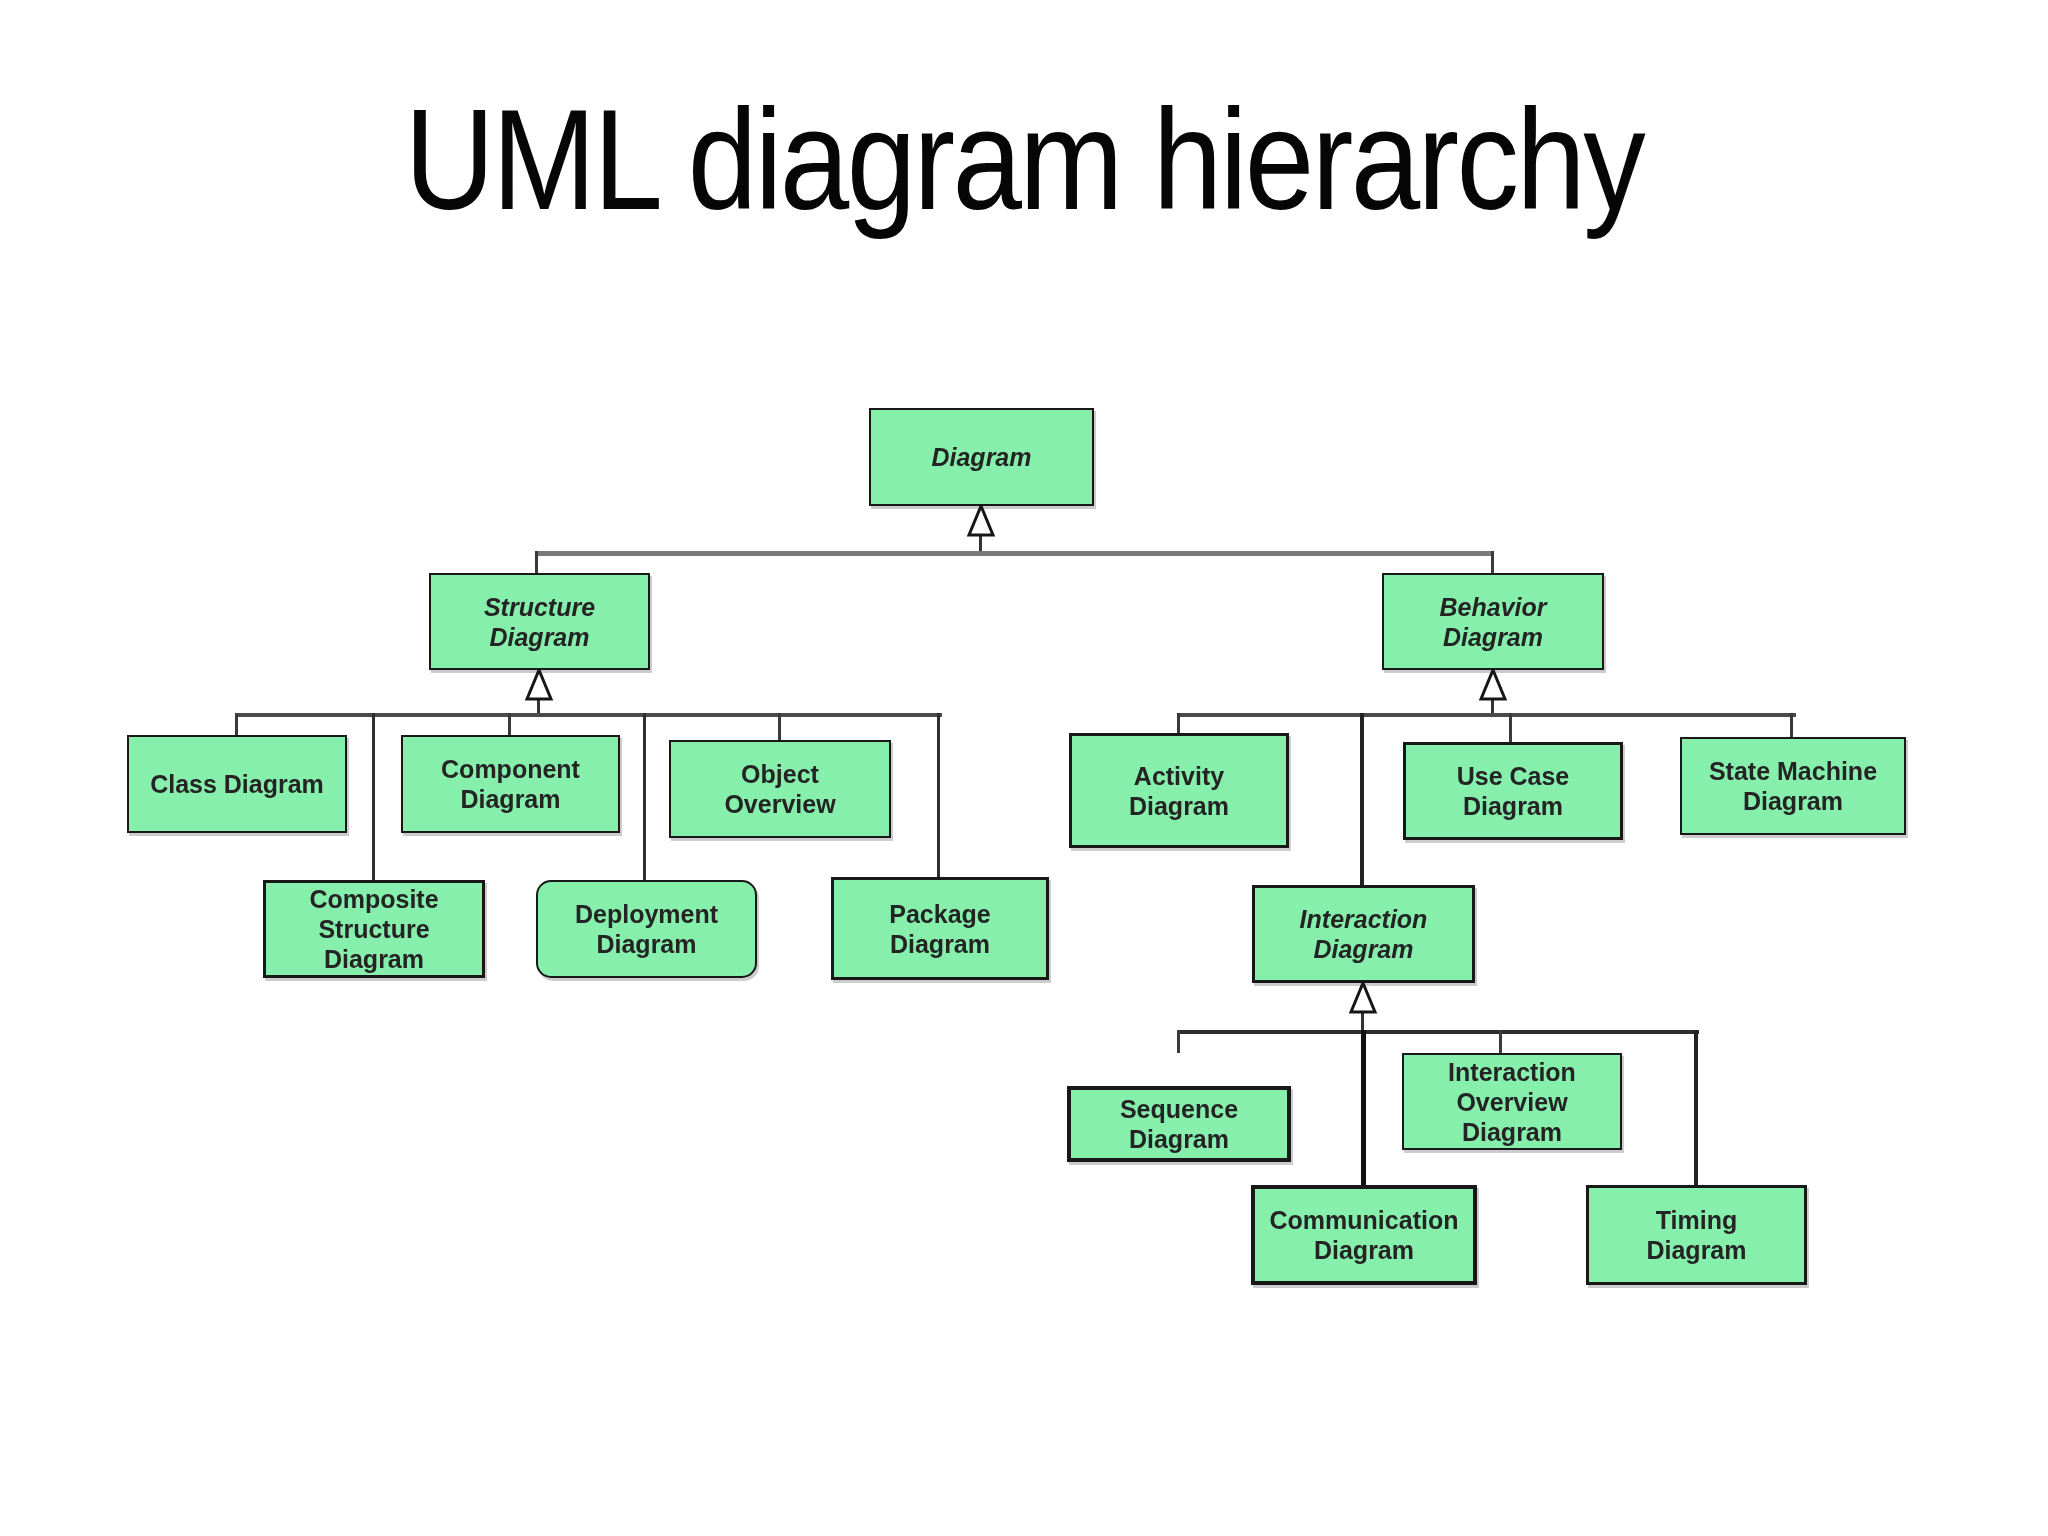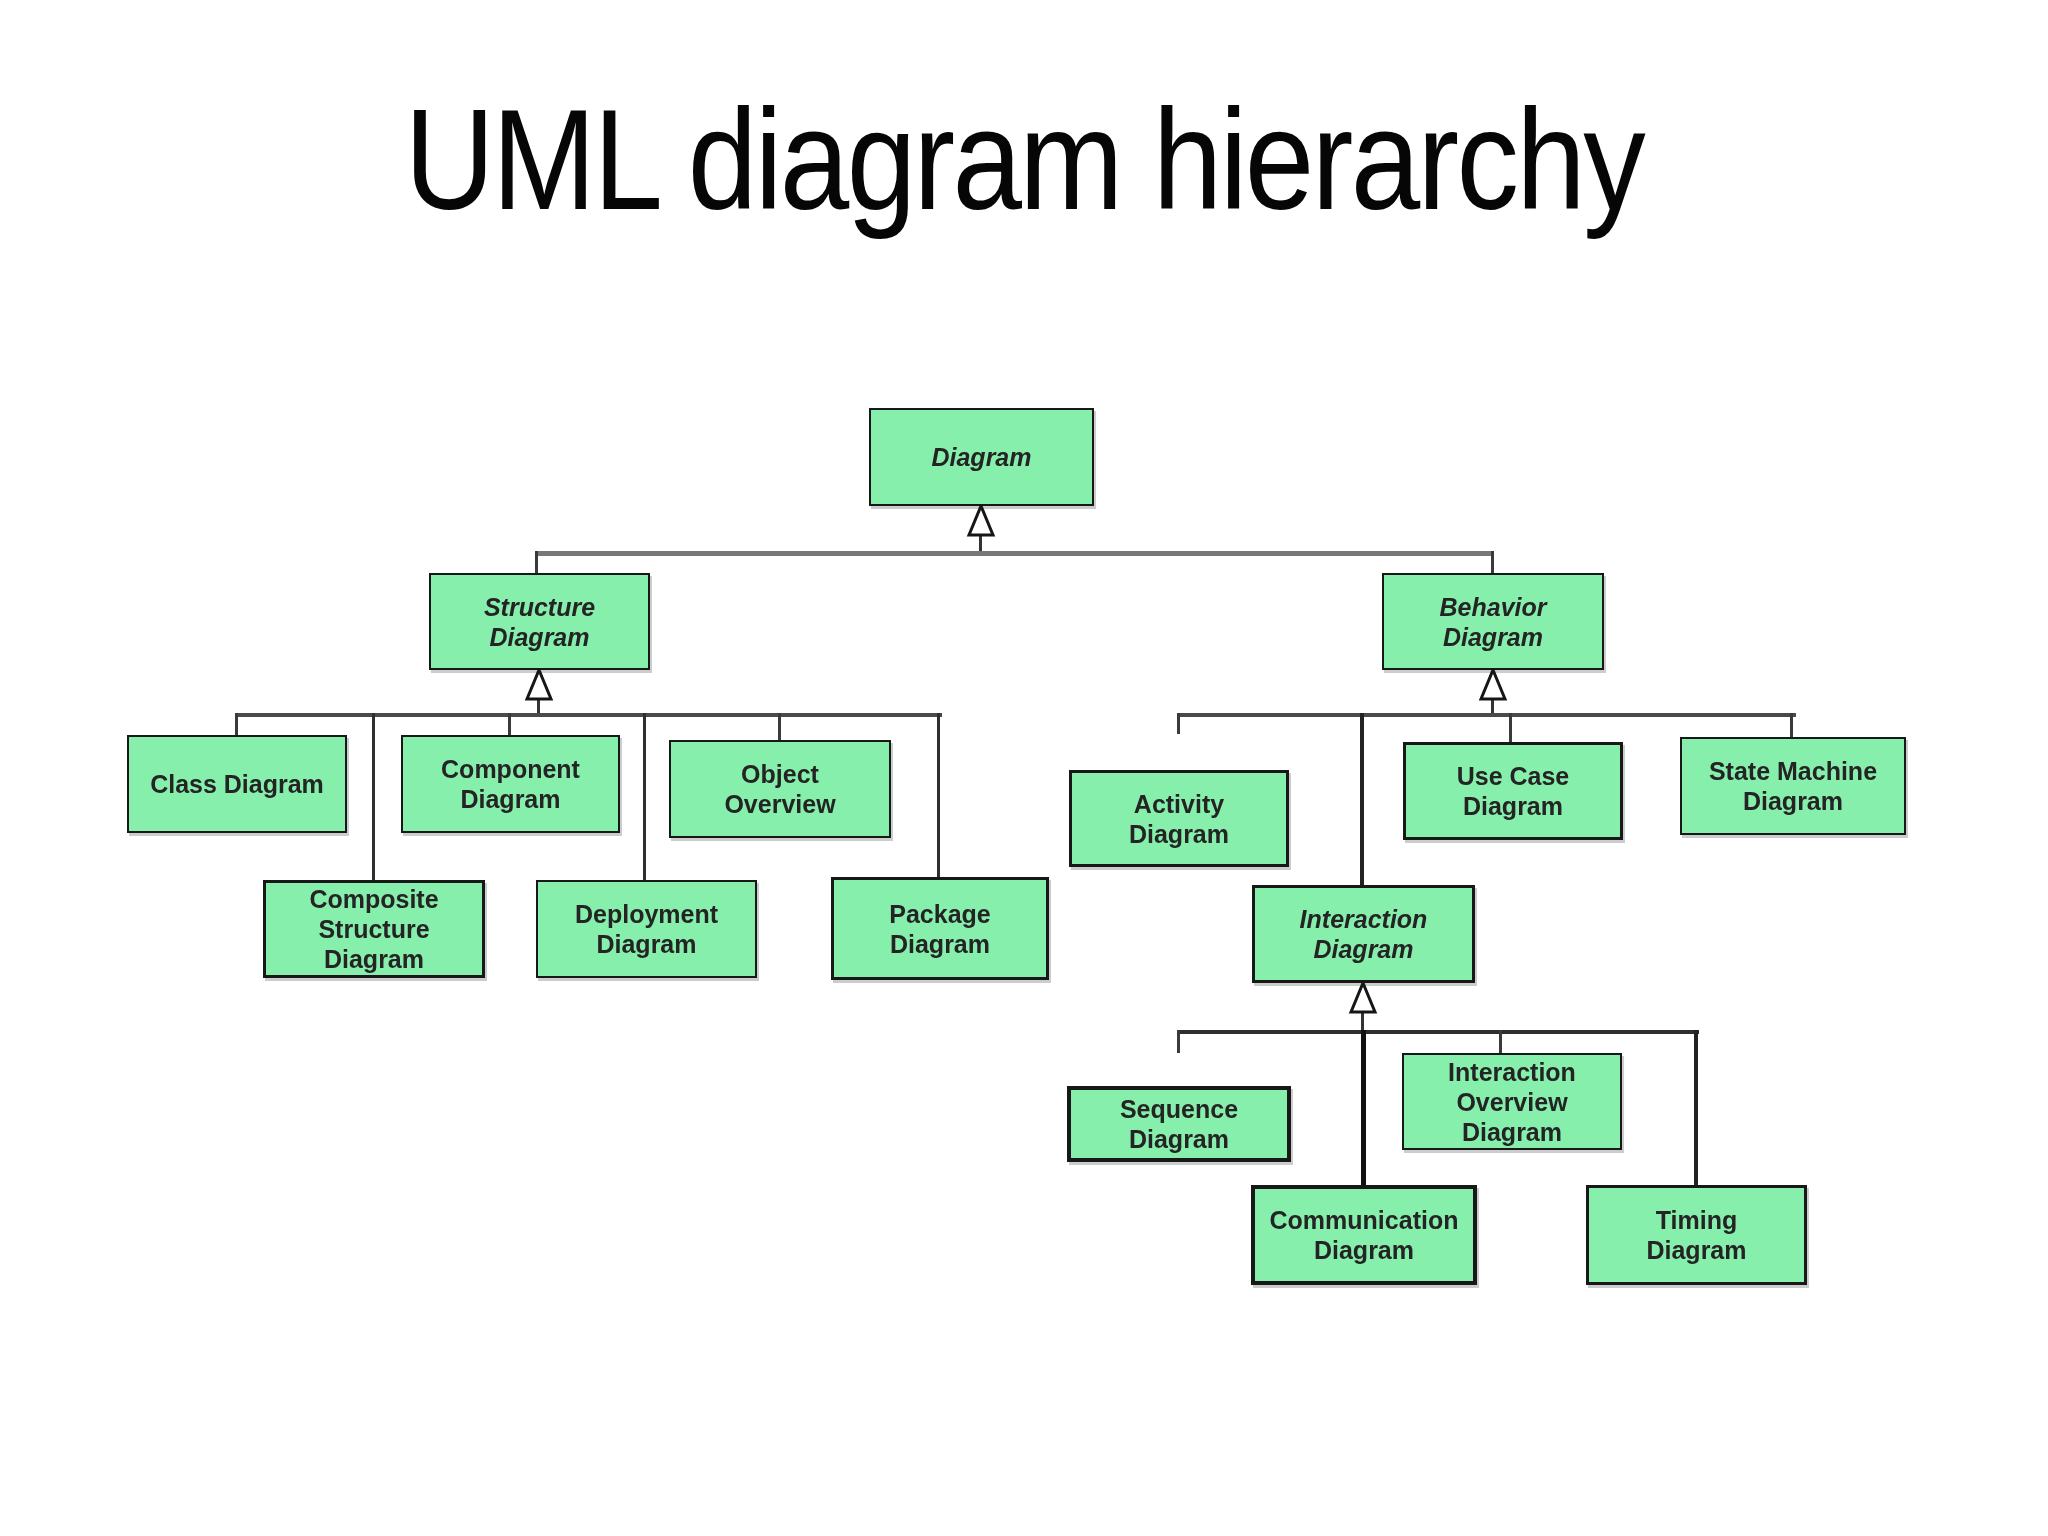--- a/index.html
+++ b/index.html
@@ -57,25 +57,25 @@
       <div class="node abstract" style="left: 1382px; top: 573px; width: 222px; height: 97px;"><span>Behavior
 Diagram</span></div>
       <div class="node" style="left: 127px; top: 735px; width: 220px; height: 98px; justify-content: center;"><span>Class Diagram</span></div>
       <div class="node" style="left: 401px; top: 735px; width: 219px; height: 98px;"><span>Component
 Diagram</span></div>
       <div class="node" style="left: 669px; top: 740px; width: 222px; height: 98px;"><span>Object
 Overview</span></div>
       <div class="node b3" style="left: 263px; top: 880px; width: 222px; height: 98px;"><span>Composite
 Structure
 Diagram</span></div>
-      <div class="node" style="left: 536px; top: 880px; width: 221px; height: 98px;"><span>Deployment
+      <div class="node" style="left: 536px; top: 880px; width: 221px; height: 98px; border-radius: 15px;"><span>Deployment
 Diagram</span></div>
       <div class="node b3" style="left: 831px; top: 877px; width: 218px; height: 103px;"><span>Package
 Diagram</span></div>
-      <div class="node b3" style="left: 1069px; top: 733px; width: 220px; height: 97px; margin-top: 37px;"><span>Activity
+      <div class="node b3" style="left: 1069px; top: 733px; width: 220px; height: 115px;"><span>Activity
 Diagram</span></div>
       <div class="node b3" style="left: 1403px; top: 742px; width: 220px; height: 98px;"><span>Use Case
 Diagram</span></div>
       <div class="node" style="left: 1680px; top: 737px; width: 226px; height: 98px;"><span>State Machine
 Diagram</span></div>
       <div class="node abstract b3" style="left: 1252px; top: 885px; width: 223px; height: 98px;"><span>Interaction
 Diagram</span></div>
       <div class="node b4" style="left: 1067px; top: 1086px; width: 224px; height: 76px;"><span>Sequence
 Diagram</span></div>
       <div class="node" style="left: 1402px; top: 1053px; width: 220px; height: 97px;"><span>Interaction

